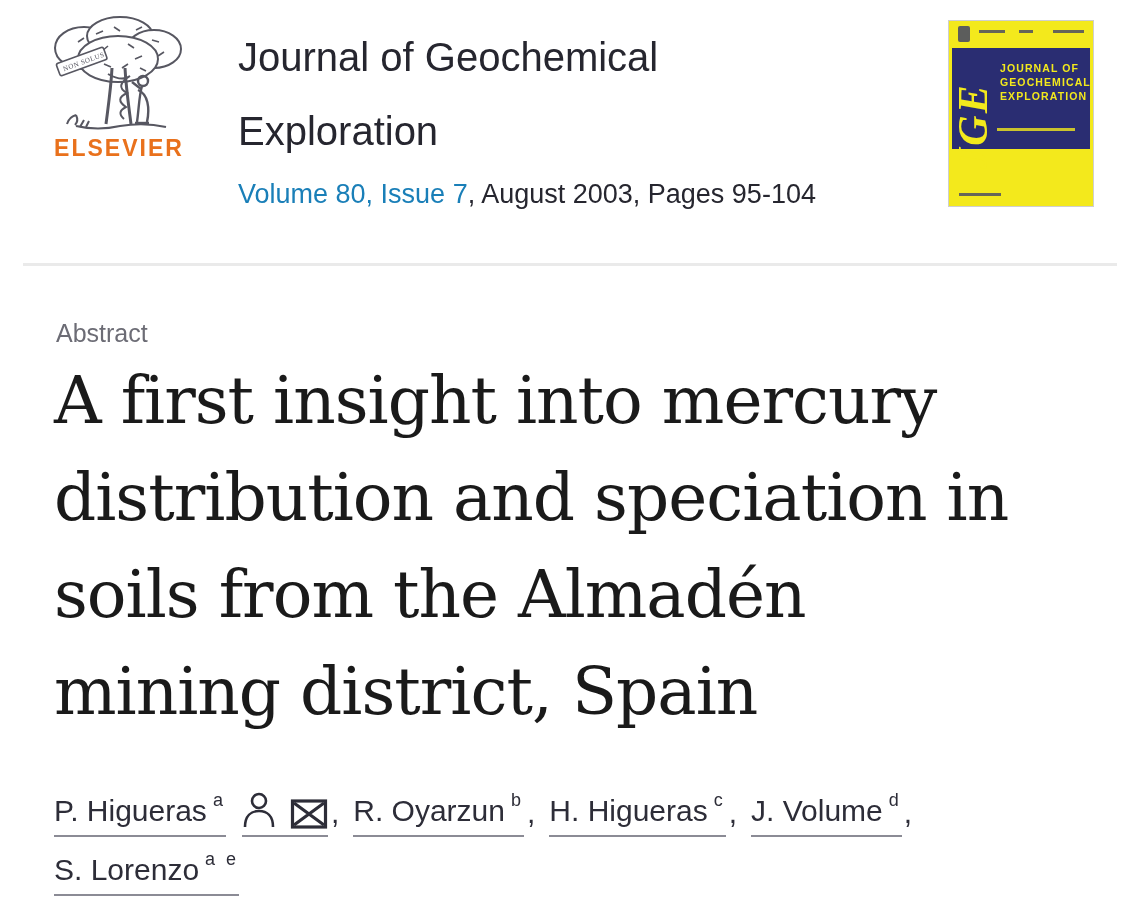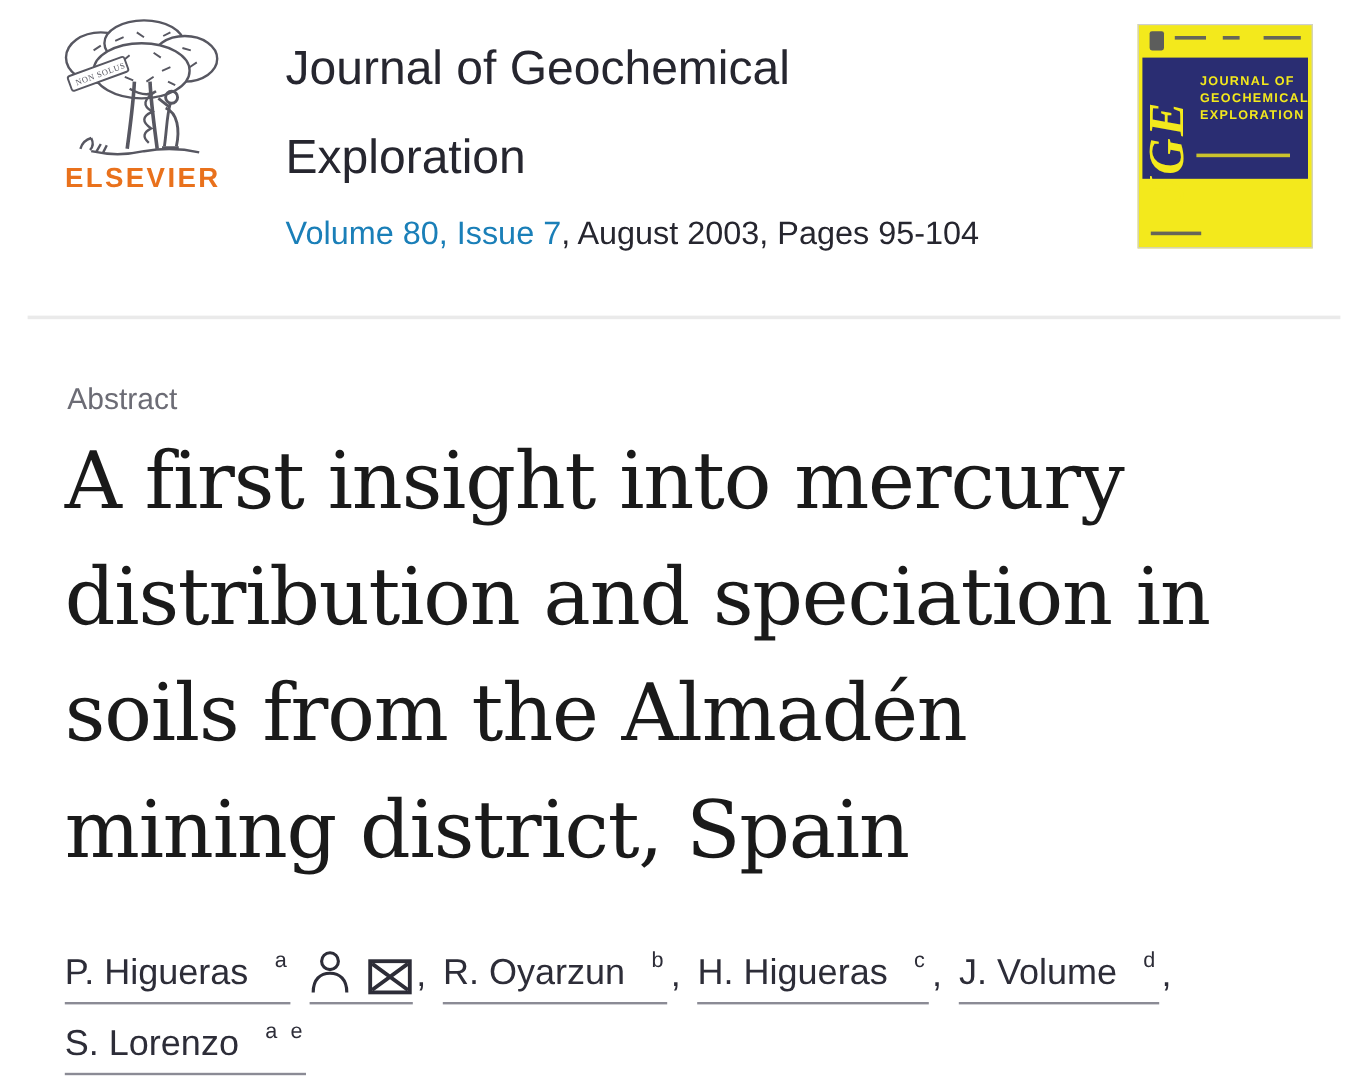--- a/index.html
+++ b/index.html
@@ -78,21 +78,21 @@
     letter-spacing:-1px;
   }
   .article-title span{display:block;}
 
   
   .authors{position:absolute;left:54px;top:790px;width:1060px;}
   .author-line{display:flex;align-items:flex-end;margin-bottom:16px;}
   .author-link{
     display:inline-flex;align-items:flex-end;
     font-size:30px;line-height:34px;color:#2d2d38;
-    border-bottom:2px solid #8b8b95;padding-bottom:7px;cursor:pointer;gap:16px;
+    border-bottom:2px solid #8b8b95;padding-bottom:7px;cursor:pointer;
   }
   .author-sup{
     font-size:18px;position:relative;top:-11px;margin-left:6px;letter-spacing:3px;
   }
   .author-iconbar{
     display:inline-flex;align-items:flex-end;gap:14px;
     margin-left:16px;border-bottom:2px solid #8b8b95;padding-bottom:5px;cursor:pointer;
   }
   .author-sep{
     font-size:30px;line-height:34px;color:#2d2d38;

